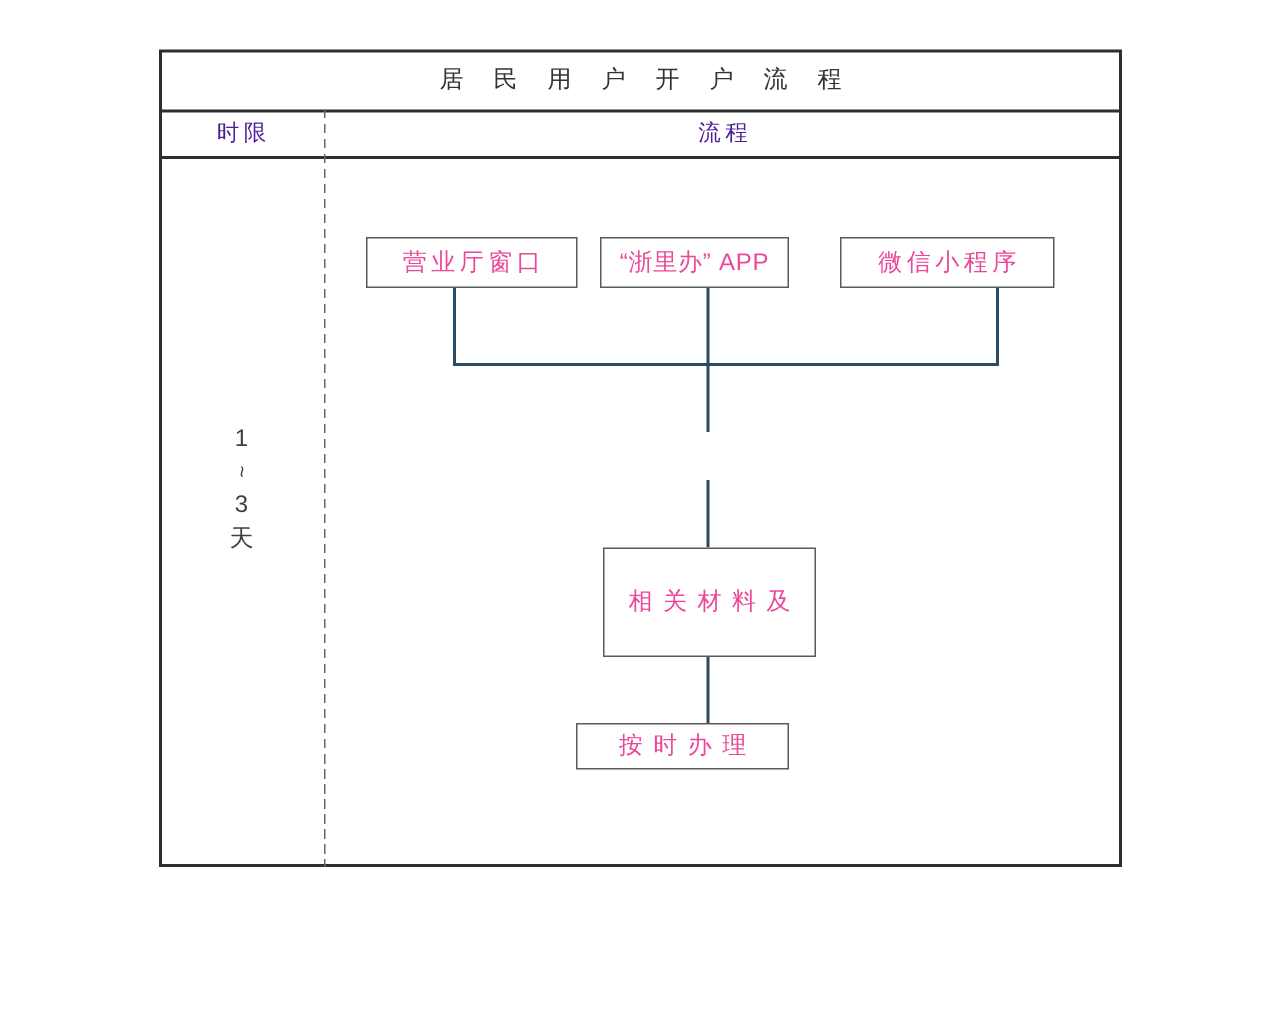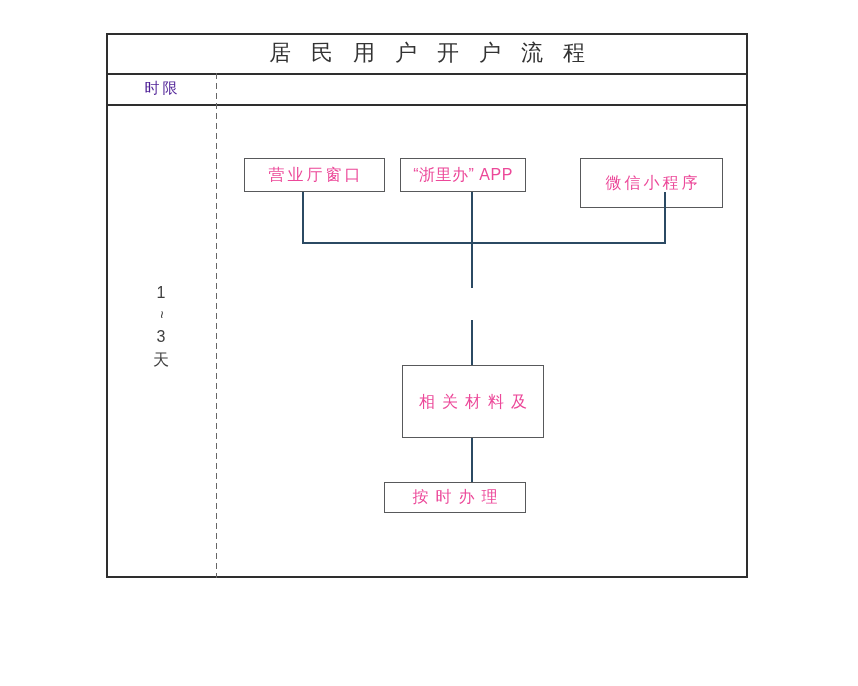--- a/index.html
+++ b/index.html
@@ -29,21 +29,21 @@
   .dashline {
     left: 216px; top: 73px; width: 1px; height: 505px;
     background: repeating-linear-gradient(
       to bottom, #666666 0px, #666666 6px, transparent 6px, transparent 10px);
   }
 
   
   .title-row {
     left: 106px; top: 35px; width: 642px; height: 36px;
     display: flex; align-items: center; justify-content: center;
-    font-size: 22px; color: #333333;
+    font-size: 16px; color: #333333;
   }
   .title-row span { letter-spacing: 20px; margin-right: -20px; }
   .col-head {
     display: flex; align-items: center; justify-content: center;
     font-size: 15px; color: #4c1d95;
   }
   .col-head span { letter-spacing: 3px; margin-right: -3px; }
   .head-time { left: 106px; top: 75px; width: 110px; height: 27px; }
   .head-proc { left: 216px; top: 75px; width: 532px; height: 27px; }
 
@@ -63,21 +63,21 @@
   .fbox {
     border: 1px solid #58595b;
     background: #ffffff;
     display: flex; align-items: center; justify-content: center;
     color: #ec4899; font-size: 16px;
   }
   .ls3 { letter-spacing: 3px; margin-right: -3px; }
   .ls7 { letter-spacing: 7px; margin-right: -7px; }
   .box-hall   { left: 244px; top: 158px; width: 141px; height: 34px; }
   .box-app    { left: 400px; top: 158px; width: 126px; height: 34px; letter-spacing: 0.5px; }
-  .box-wechat { left: 580px; top: 158px; width: 143px; height: 50px; font-family: Liberation Serif, serif; }
+  .box-wechat { left: 560px; top: 158px; width: 143px; height: 34px; font-family: Liberation Serif, serif; }
   .box-accept { left: 402px; top: 288px; width: 142px; height: 32px; }
   .box-review { left: 402px; top: 365px; width: 142px; height: 73px;
                 flex-direction: row; justify-content: center; }
   .box-review .line { line-height: 32px; height: 32px; }
   .box-handle { left: 384px; top: 482px; width: 142px; height: 31px; }
 
   
   .conn { background: #2b4a63; }
   .v-hall   { left: 302px; top: 192px; width: 2px; height: 51px; }
   .v-wechat { left: 664px; top: 192px; width: 2px; height: 51px; }
@@ -95,20 +95,23 @@
   <div class="abs hline sep-title"></div>
   <div class="abs hline sep-head"></div>
   <div class="abs dashline"></div>
 
   <div class="abs title-row">
     <span>居民用户开户流程</span>
   </div>
 
   <div class="abs col-head head-time">
     <span>时限</span>
+  </div>
+  <div class="abs col-head head-proc">
+    <span>流程</span>
   </div>
 
   <div class="abs time-col">
     <span class="ch">1</span>
     <span class="ch tilde">~</span>
     <span class="ch">3</span>
     <span class="ch">天</span>
   </div>
 
   <div class="abs fbox box-hall">

